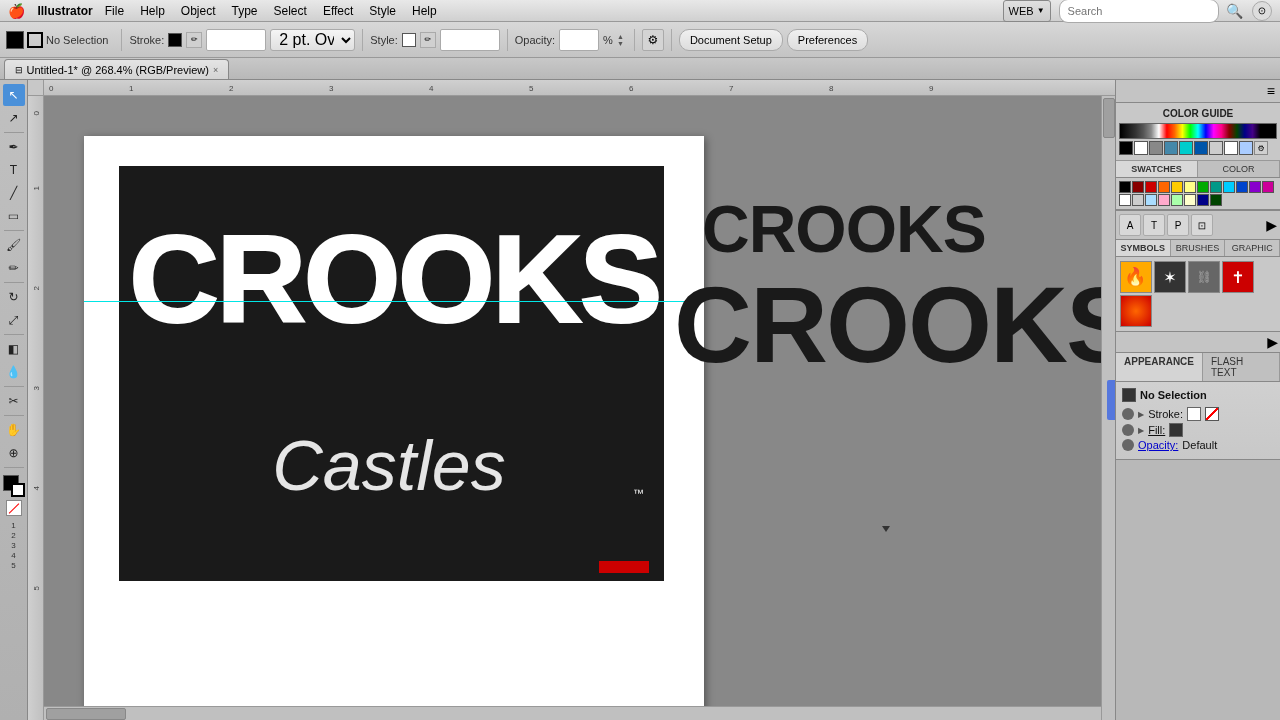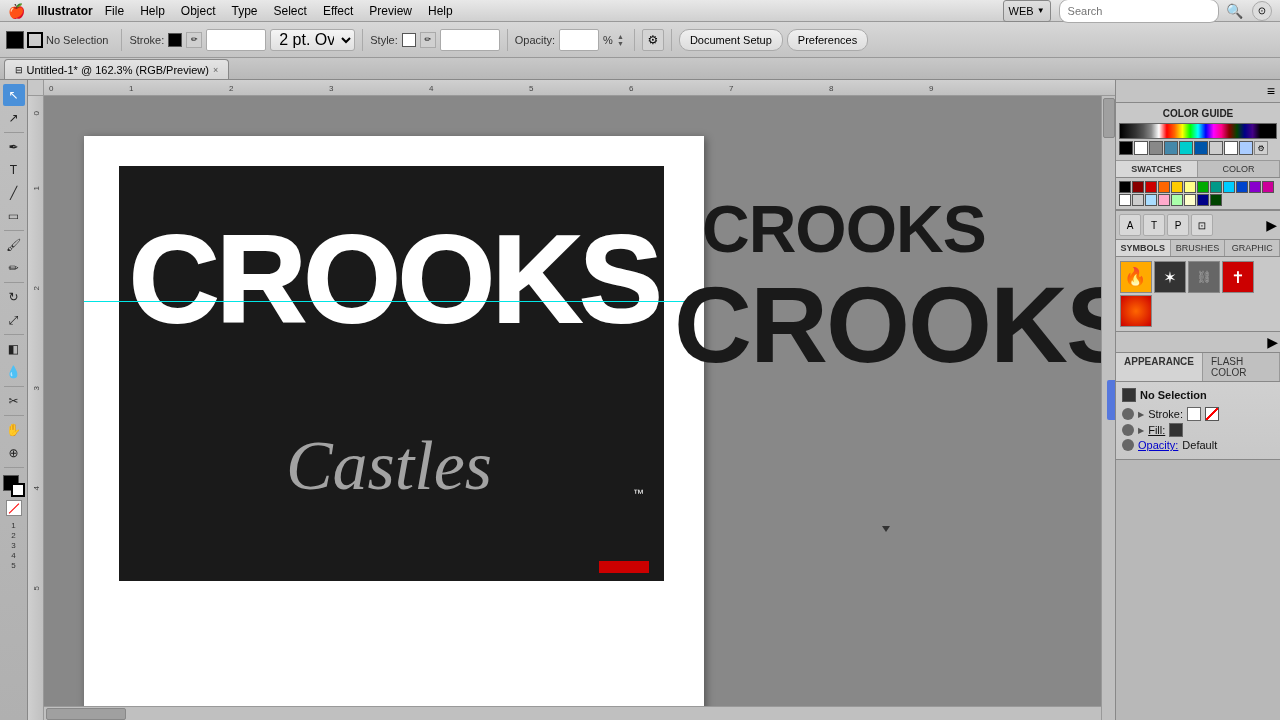--- a/index.html
+++ b/index.html
@@ -325,21 +325,21 @@
 
 <div id="menubar">
   <span class="menu-apple">🍎</span>
   <span class="menu-app-name">Illustrator</span>
   <span class="menu-item">File</span>
   <span class="menu-item">Help</span>
   <span class="menu-item">Object</span>
   <span class="menu-item">Type</span>
   <span class="menu-item">Select</span>
   <span class="menu-item">Effect</span>
-  <span class="menu-item">Preview</span>
+  <span class="menu-item">Style</span>
   <span class="menu-item">Help</span>
 
   <div style="margin-left:auto; display:flex; align-items:center; gap:8px;">
     <div class="web-dropdown">
       <span>WEB</span>
       <span style="font-size:8px;">▼</span>
     </div>
     <input class="search-box" type="text" placeholder="Search" style="">
     <div style="font-size:14px;cursor:pointer;">🔍</div>
     <div style="width:20px;height:20px;background:#ddd;border:1px solid #aaa;border-radius:50%;cursor:pointer;display:flex;align-items:center;justify-content:center;font-size:10px;">⊙</div>
@@ -384,21 +384,21 @@
 
   <div style="width:22px;height:22px;background:#d4d4d4;border:1px solid #aaa;border-radius:2px;cursor:pointer;display:flex;align-items:center;justify-content:center;font-size:12px;">⚙</div>
   <div class="toolbar-divider"></div>
   <button class="doc-btn">Document Setup</button>
   <button class="doc-btn">Preferences</button>
 </div>
 
 <div id="tabbar">
   <div class="tab">
     <span style="font-size:9px;">⊟</span>
-    <span>Untitled-1* @ 162.3% (RGB/Preview)</span>
+    <span>Untitled-1* @ 268.4% (RGB/Preview)</span>
     <span class="tab-close">×</span>
   </div>
 </div>
 
 <div id="main-layout">
 
   <div id="left-toolbox">
     <button class="tool-btn active" title="Selection">↖</button>
     <button class="tool-btn" title="Direct Selection">↗</button>
     <div class="tool-separator"></div>
@@ -470,21 +470,21 @@
 
     <div id="canvas-content">
 
       <div id="artboard">
 
         <div id="logo-dark">
 
           <div style="position:absolute;top:50px;left:10px;width:520px;text-align:center;font-size:125px;font-weight:900;color:white;font-family:'Arial Black','Impact',sans-serif;letter-spacing:-3px;line-height:1;text-transform:uppercase;-webkit-text-stroke:2px white;">CROOKS</div>
 
           <div style="position:absolute;bottom:75px;left:10px;width:520px;text-align:center;">
-            <span style="font-size:70px;color:#a3a3a3;font-family:Liberation Serif, serif;font-style:italic;display:block;margin-top:-10px;">Castles</span>
+            <span style="font-size:70px;color:#e5e5e5;font-family:Liberation Sans, sans-serif;font-style:italic;display:block;margin-top:-10px;">Castles</span>
           </div>
 
           <div style="position:absolute;bottom:82px;right:20px;font-size:11px;color:white;">™</div>
 
           <div style="position:absolute;bottom:8px;right:15px;width:50px;height:12px;background:#cc0000;"></div>
         </div>
 
         <div style="position:absolute;top:165px;left:0;right:0;height:1px;background:#00e5e5;pointer-events:none;"></div>
 
         <div style="position:absolute;top:55px;left:618px;font-size:66px;font-weight:900;color:#1a1a1a;font-family:'Arial Black','Impact',sans-serif;letter-spacing:-1px;text-transform:uppercase;">CROOKS</div>
@@ -586,21 +586,21 @@
       <div style="width:32px;height:32px;background:#cc0000;border:1px solid #888;cursor:pointer;display:flex;align-items:center;justify-content:center;font-size:16px;color:white;">✝</div>
       <div style="width:32px;height:32px;background:radial-gradient(circle, #ff6600, #cc0000);border:1px solid #888;cursor:pointer;"></div>
     </div>
 
     <div style="display:flex;justify-content:flex-end;padding:2px;background:#c4c4c4;border-bottom:1px solid #888;">
       <div style="font-size:14px;cursor:pointer;">▶</div>
     </div>
 
     <div class="bottom-panel-tabs">
       <div class="bottom-panel-tab active">APPEARANCE</div>
-      <div class="bottom-panel-tab">FLASH COLOR</div>
+      <div class="bottom-panel-tab">FLASH TEXT</div>
     </div>
 
     <div id="appearance-panel" style="padding:6px;">
 
       <div style="display:flex;align-items:center;gap:4px;margin-bottom:5px;">
         <div style="width:14px;height:14px;background:#333;border:1px solid #555;"></div>
         <span style="font-size:11px;font-weight:bold;color:#111;">No Selection</span>
       </div>
 
       <div class="appearance-row">

